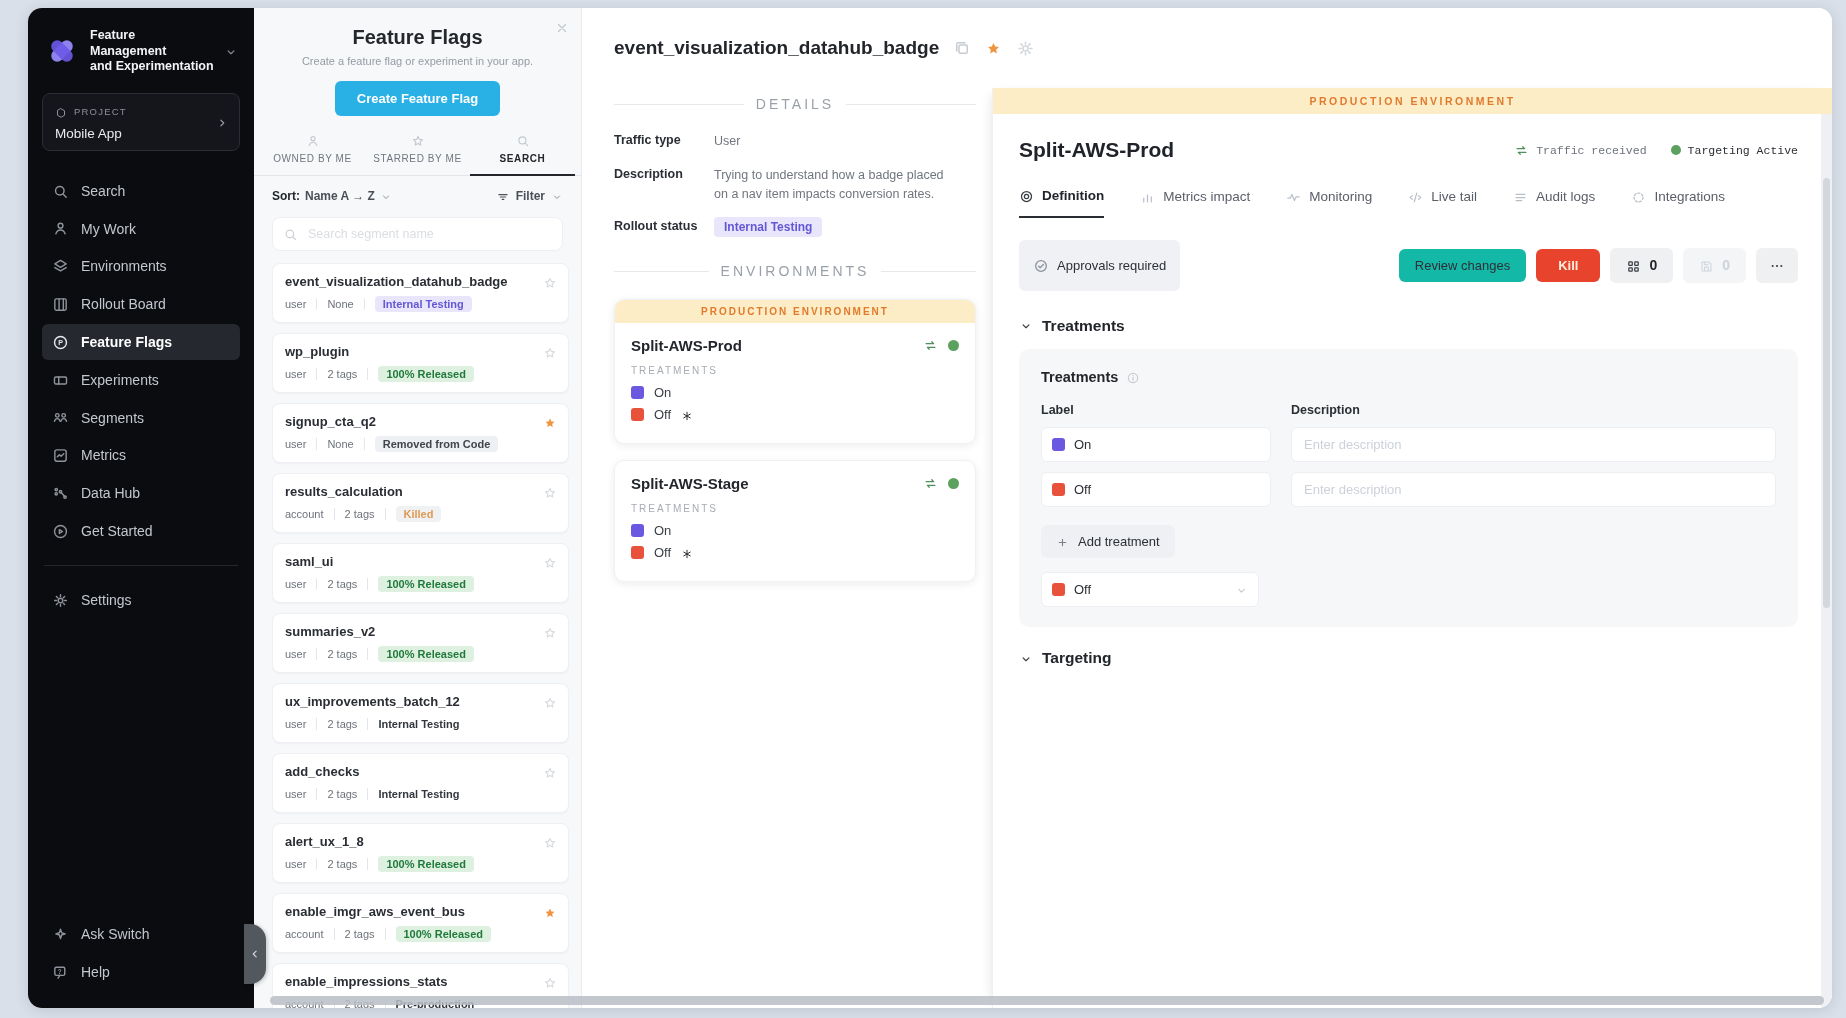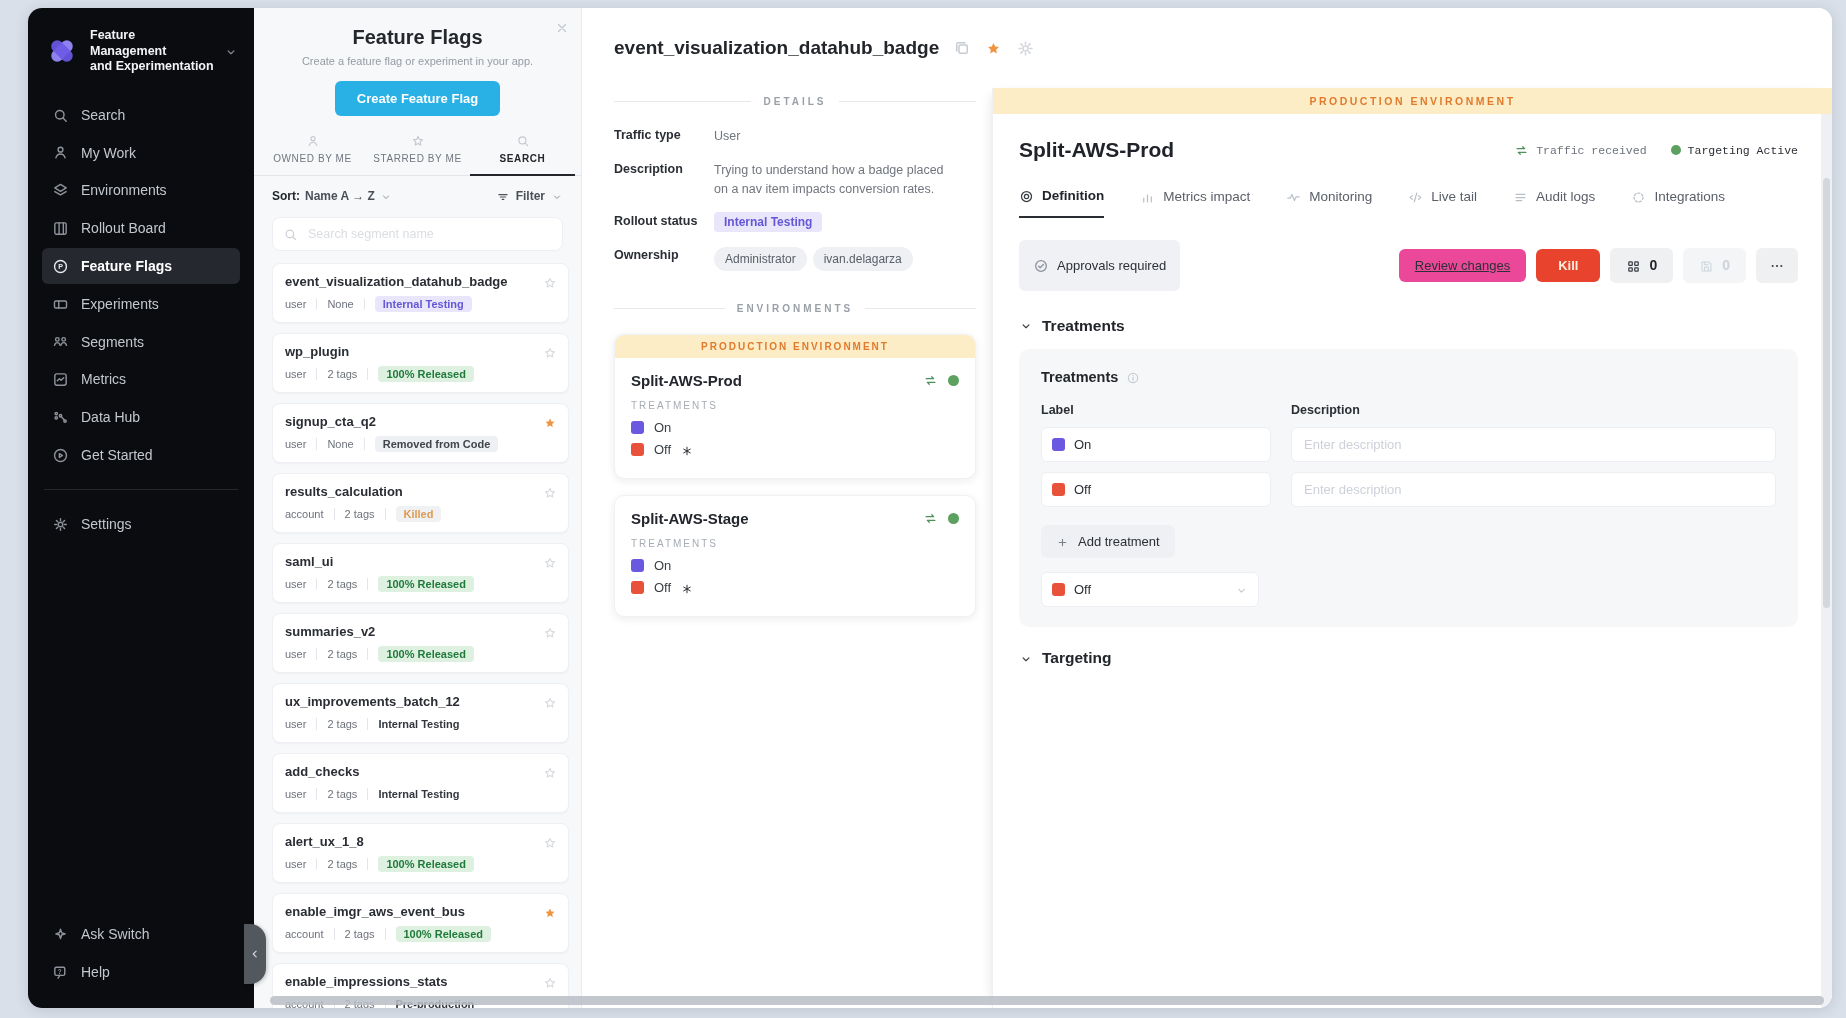--- a/index.html
+++ b/index.html
@@ -83,21 +83,21 @@
   .flag-title{font-size:19px;font-weight:bold;color:#22252a;}
   .t-ic{color:#c6cbd1;cursor:pointer;}
   .t-star{color:#ef9440;cursor:pointer;}
   .t-gear{color:#d3d7dc;cursor:pointer;}
   .content-row{flex:1;display:flex;min-height:0;}
 
   
   .details-col{width:410px;padding:0 16px 0 32px;flex-shrink:0;overflow:hidden;}
   .sec-divider{display:flex;align-items:center;gap:12px;margin:8px 0 20px;}
   .sec-divider .line{flex:1;height:1px;background:#e6e9ec;}
-  .sec-divider .txt{font-size:10px;font-weight:bold;letter-spacing:3px;color:#9aa0a9;}
+  .sec-divider .txt{font-size:14px;font-weight:normal;letter-spacing:3px;color:#9aa0a9;}
   .d-row{display:flex;margin-bottom:15px;}
   .d-label{width:100px;flex-shrink:0;font-size:12.5px;font-weight:bold;color:#2b2f35;padding-top:1px;}
   .d-value{font-size:12.5px;color:#70757e;line-height:1.5;max-width:232px;}
   .pill{display:inline-block;border-radius:12px;padding:3px 11px;font-size:12px;margin:0 6px 6px 0;}
   .pill.outline{border:1px solid #e3e6ea;background:#fbfcfd;color:#6b7079;}
   .pill.solid{background:#eef0f3;color:#5a6068;}
   .env-card{margin-top:16px;background:#fff;border:1px solid #f0f1f4;border-radius:10px;
     box-shadow:0 2px 8px rgba(25,30,50,.08);overflow:hidden;}
   .env-banner{background:var(--banner-bg,#fcedc6);color:var(--banner-text,#e07b2e);font-size:10px;
     font-weight:bold;letter-spacing:2px;text-align:center;padding:6px 4px;}
@@ -130,21 +130,21 @@
   .b-tab .ic{color:#b9bfc7;}
   .b-tab.active{color:#22252b;font-weight:bold;border-bottom:2px solid #2a2d33;}
   .b-tab.active .ic{color:#3a3f46;}
   .action-row{display:flex;align-items:center;margin-top:22px;gap:10px;}
   .appr-pill{display:flex;align-items:center;gap:8px;background:#f0f1f4;border-radius:6px;
     padding:17px 14px;font-size:13px;color:#2c3036;text-align:center;}
   .appr-pill .ic{color:#8d939c;}
   .ar-spacer{flex:1;}
   .btn{border:none;border-radius:6px;font-size:13px;font-family:inherit;cursor:pointer;
     padding:9px 16px;display:flex;align-items:center;gap:8px;}
-  .btn.light{background:#ec4899;color:#2c3036;text-decoration:underline;}
+  .btn.light{background:#14b8a6;color:#2c3036;}
   .btn.kill{background:var(--kill,#e7432d);color:#fdeedd;font-weight:bold;padding:9px 22px;}
   .btn.count{background:#eef0f2;color:#23262b;font-weight:bold;font-size:14px;}
   .btn.count .ic{color:#3a3f46;}
   .btn.disabled{background:#f3f5f7;color:#ccd3da;font-weight:bold;font-size:14px;cursor:default;}
   .btn.disabled .ic{color:#d3dae1;}
   .btn.more{background:#eef0f2;color:#3a3f46;padding:9px 13px;}
   .section-head{display:flex;align-items:center;gap:9px;margin-top:26px;cursor:pointer;}
   .section-head .ic{color:#3a3f46;}
   .section-head .txt{font-size:15.5px;font-weight:bold;color:#22252a;}
   .g-card{margin-top:14px;background:#f6f7f9;border-radius:10px;padding:20px 22px;}
@@ -193,20 +193,32 @@
       </span>
       <span class="logo-title">
         <div>Feature Management</div>
           <div>and Experimentation</div>
       </span>
       <span class="logo-chev" id="logo-chev"><span class="ic" style="width:14px;height:14px"><svg width="14" height="14" viewBox="0 0 24 24" fill="none" stroke="currentColor" stroke-width="2" stroke-linecap="round" stroke-linejoin="round">
               <path d="M7 10l5 5 5-5"></path>
             </svg></span></span>
     </div>
 
+    <div class="project-card">
+      <div class="project-top">
+        <span id="proj-icon"><span class="ic" style="width:12px;height:12px"><svg width="12" height="12" viewBox="0 0 24 24" fill="none" stroke="currentColor" stroke-width="2" stroke-linecap="round" stroke-linejoin="round">
+                <path d="M12 3.5l7 4v9l-7 4-7-4v-9z"></path>
+              </svg></span></span>
+        <span class="project-label">PROJECT</span>
+      </div>
+      <div class="project-name">Mobile App</div>
+      <span class="project-chev" id="proj-chev"><span class="ic" style="width:14px;height:14px"><svg width="14" height="14" viewBox="0 0 24 24" fill="none" stroke="currentColor" stroke-width="2" stroke-linecap="round" stroke-linejoin="round">
+              <path d="M10 7l5 5-5 5"></path>
+            </svg></span></span>
+    </div>
 
     <nav class="nav main" id="sidebar-nav">
         <div class="nav-item">
           <span><span class="ic" style="width:17px;height:17px"><svg width="17" height="17" viewBox="0 0 24 24" fill="none" stroke="currentColor" stroke-width="2" stroke-linecap="round" stroke-linejoin="round">
                 <circle cx="11" cy="11" r="6"></circle>
                 <path d="M15.6 15.6 20 20"></path>
               </svg></span></span>
           <span>Search</span>
         </div>
         <div class="nav-item">
@@ -534,24 +546,20 @@
               <span class="d-label">Traffic type</span>
               <span class="d-value">User</span>
             </div>
             <div class="d-row">
               <span class="d-label">Description</span>
               <span class="d-value">Trying to understand how a badge placed on a nav item impacts conversion rates.</span>
             </div>
             <div class="d-row">
               <span class="d-label">Rollout status</span>
               <span class="d-value"><span class="badge purple" style="font-size:12px;padding:3px 10px">Internal Testing</span></span>
-            </div>
-            <div class="d-row">
-              <span class="d-label">Ownership</span>
-              <span class="d-value" style="max-width:260px"><span class="pill solid">Administrator</span><span class="pill solid">ivan.delagarza</span></span>
             </div>
           </div>
         <div class="sec-divider" style="margin-top:26px">
           <span class="line"></span>
           <span class="txt">ENVIRONMENTS</span>
           <span class="line"></span>
         </div>
         <div id="env-cards">
             <div class="env-card">
               <div class="env-banner">PRODUCTION ENVIRONMENT</div>

